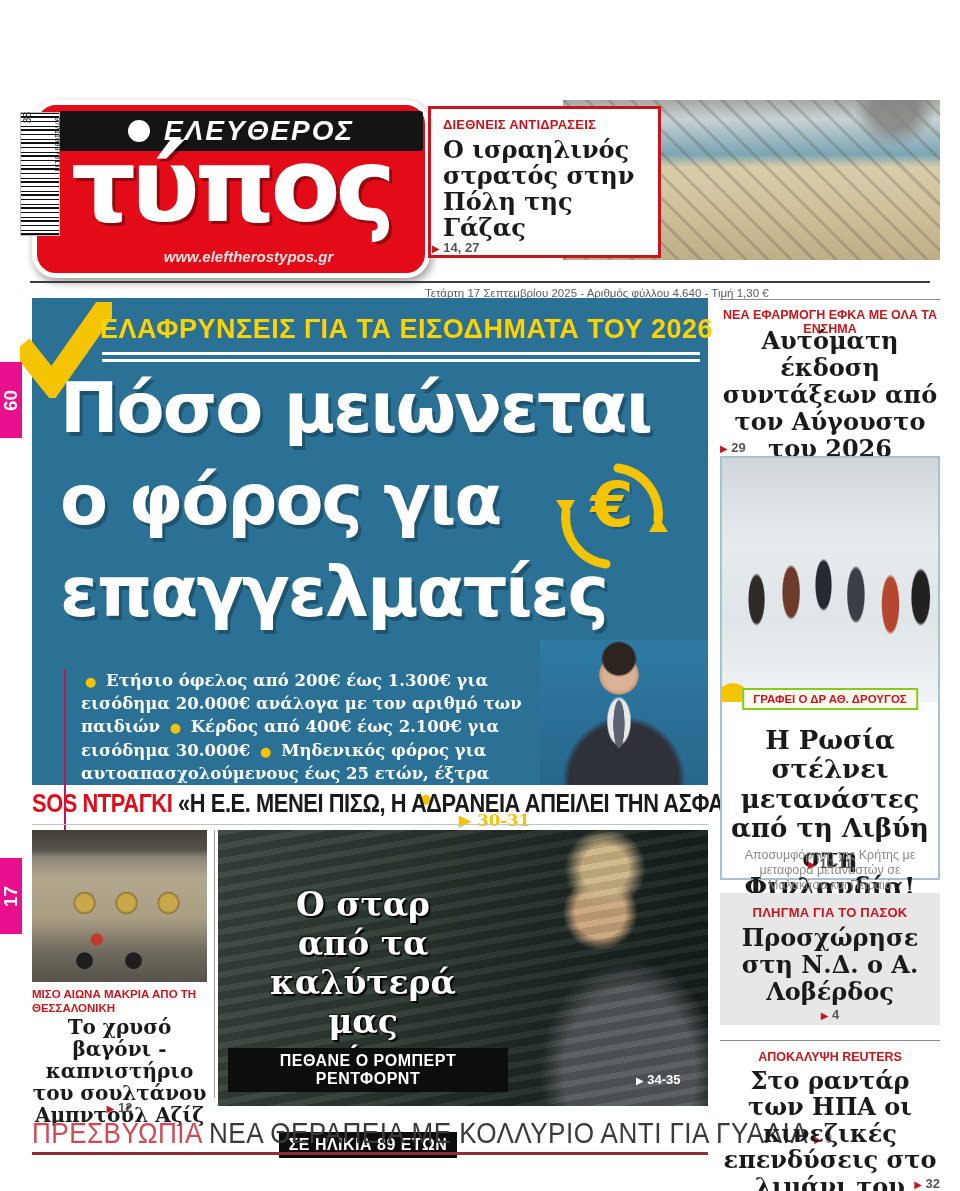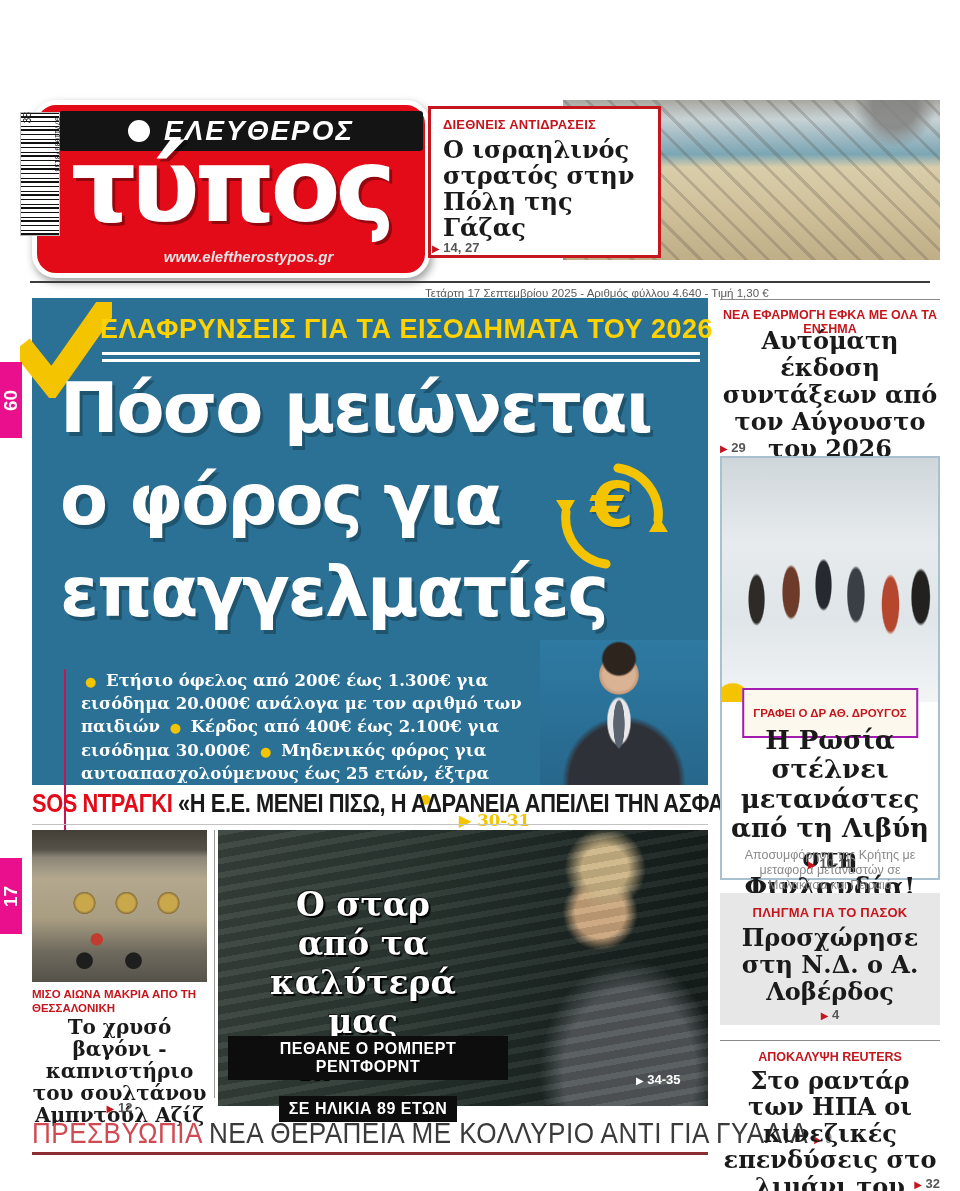--- a/index.html
+++ b/index.html
@@ -104,21 +104,21 @@
       repeating-linear-gradient(170deg, rgba(255,255,255,.05) 0 6px, rgba(0,0,0,.10) 6px 14px),
       radial-gradient(circle 58px at 79% 14%, #cdb687 0 40%, rgba(205,182,135,0) 70%),
       radial-gradient(circle 52px at 78% 30%, #caa57c 0 48%, rgba(202,165,124,0) 72%),
       radial-gradient(ellipse 120px 150px at 84% 88%, #53585a 0 55%, rgba(83,88,90,0) 75%),
       linear-gradient(100deg,#39433d 0%,#2c3833 35%,#202b27 60%,#141c1a 100%);}
   .redford-overlay{left:238px;top:886px;width:250px;text-align:center;color:#fff;
     font-family:"DejaVu Serif",serif;font-weight:bold;font-size:33px;line-height:1.18;
     text-shadow:2px 2px 1px #000,-1px -1px 1px rgba(0,0,0,.7);}
   .redford-labels{left:228px;top:1028px;width:280px;text-align:center;}
   .redford-labels span{display:inline-block;background:#0d0d0d;color:#fff;font-weight:bold;
-    font-size:16px;padding:4px 10px;margin:8px 0;letter-spacing:.5px;}
+    font-size:16px;padding:4px 10px;margin:20px 0;letter-spacing:.5px;}
   .redford-ref{left:636px;top:1072px;color:#fff;}
   .redford-ref .arr{color:#fff;}
 
   
   .pres-row{left:32px;top:1116px;white-space:nowrap;transform:scaleX(.87);transform-origin:left;
     font-size:30px;font-weight:400;letter-spacing:.5px;}
   .pres-row .k{color:#cf4a52;}
   .pres-row .h{color:#3a3a3a;}
   .pres-row .pr{font-size:14px;color:#888;}
   .pres-row .pr .arr{color:#c5161d;font-size:10px;}
@@ -138,22 +138,22 @@
     background:
       radial-gradient(circle 26px at 5% 99%, #f5c400 0 60%, rgba(245,196,0,0) 66%),
       radial-gradient(ellipse 13px 40px at 16% 58%, #2e2a28 0 58%, rgba(46,42,40,0) 66%),
       radial-gradient(ellipse 14px 42px at 32% 55%, #6e3a2a 0 58%, rgba(110,58,42,0) 66%),
       radial-gradient(ellipse 13px 40px at 47% 52%, #262a30 0 58%, rgba(38,42,48,0) 66%),
       radial-gradient(ellipse 14px 44px at 62% 56%, #3a3f45 0 58%, rgba(58,63,69,0) 66%),
       radial-gradient(ellipse 14px 46px at 78% 60%, #b5472e 0 58%, rgba(181,71,46,0) 66%),
       radial-gradient(ellipse 15px 44px at 92% 57%, #23211f 0 58%, rgba(35,33,31,0) 66%),
       linear-gradient(180deg,#cfd6da 0%,#e7ebee 35%,#dfe5e8 65%,#f2f4f6 100%);}
   .russia-byline{position:absolute;left:50%;top:230px;transform:translateX(-50%);
-    background:#fdf8ee;border:2px solid #a21caf;color:#c5161d;font-weight:bold;font-size:11.5px;
-    padding:17px 9px;white-space:nowrap;}
+    background:#fdf8ee;border:2px solid #84cc16;color:#c5161d;font-weight:bold;font-size:11.5px;
+    padding:3px 9px;white-space:nowrap;}
   .russia-head{position:absolute;left:2px;top:268px;width:212px;text-align:center;color:#1a1a1a;
     font-family:"DejaVu Serif",serif;font-weight:bold;font-size:26px;line-height:1.13;}
   .russia-sub{position:absolute;left:8px;top:390px;width:200px;text-align:center;color:#8a8a8a;
     font-size:12.5px;line-height:1.2;}
   .russia-ref{position:absolute;left:0;top:398px;width:216px;text-align:center;}
 
   .pasok-box{left:720px;top:893px;width:220px;height:132px;background:#e7e7e7;
     box-sizing:border-box;padding-top:12px;text-align:center;}
   .pasok-head{font-family:"DejaVu Serif",serif;font-weight:bold;font-size:24px;line-height:1.13;
     color:#1a1a1a;margin-top:4px;padding:0 8px;}

